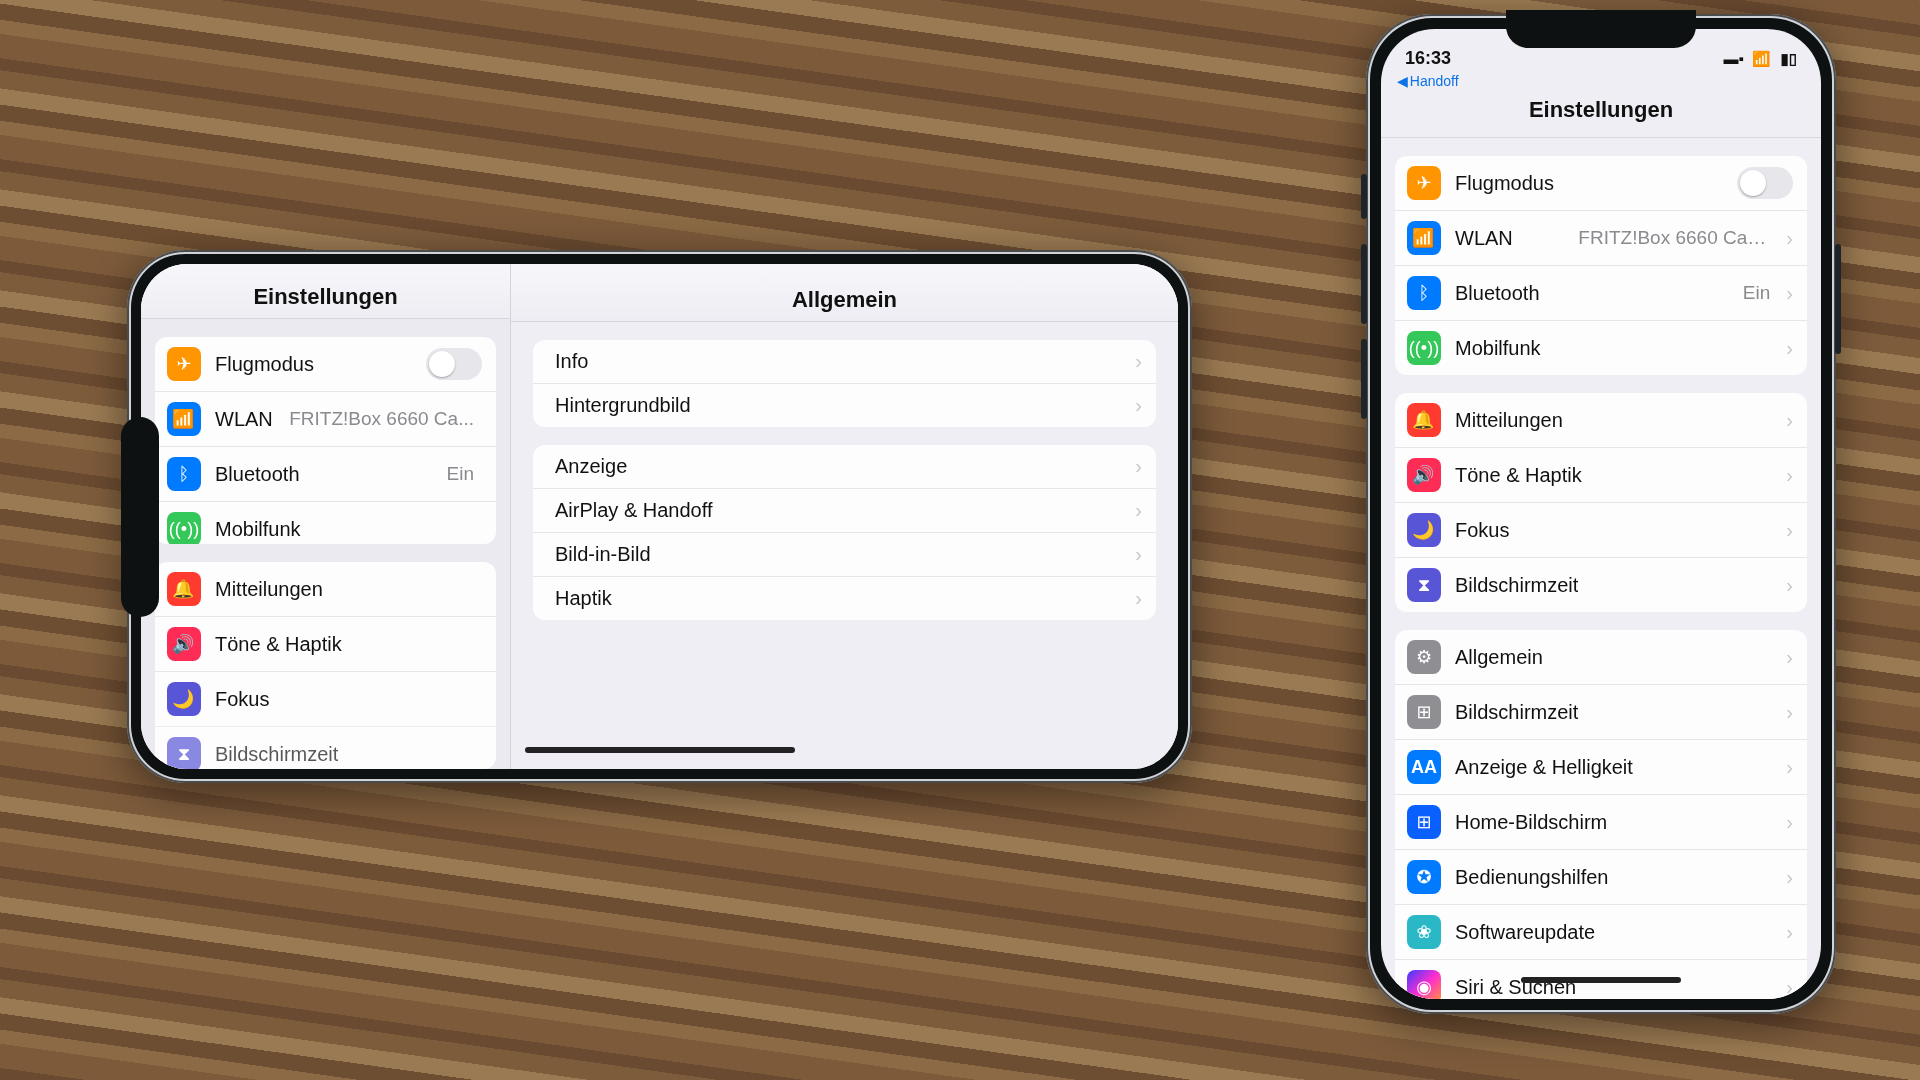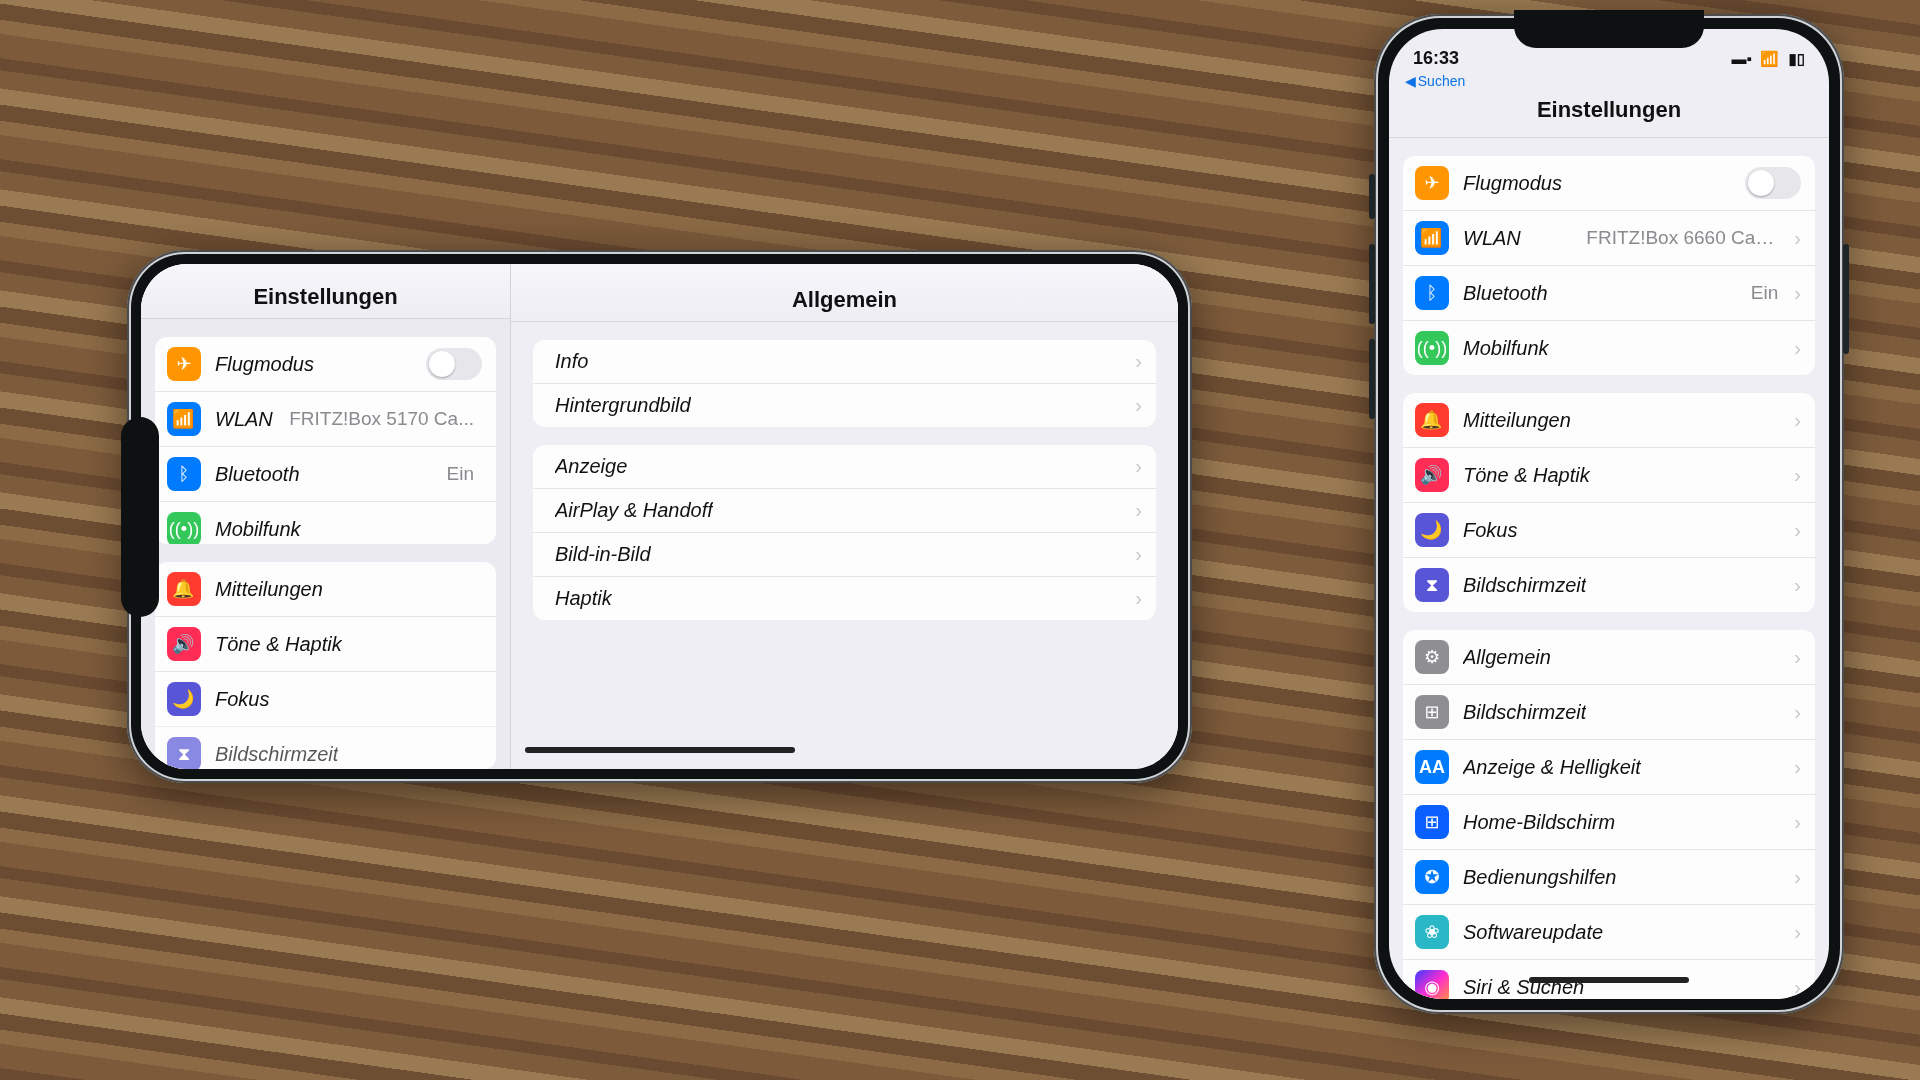--- a/index.html
+++ b/index.html
@@ -76,21 +76,21 @@
   .row {
     display:flex; align-items:center;
     padding: 10px 14px 10px 12px;
     font-size: 20px;
     color:#111;
     border-top: 1px solid #e5e5ea;
     position: relative;
   }
   .row:first-child { border-top: none; }
   .row .icon { width: 34px; height: 34px; border-radius: 8px; margin-right: 14px; display:flex;align-items:center;justify-content:center; flex-shrink:0;}
-  .row .label { flex: 0 1 auto; white-space: nowrap; overflow:hidden; text-overflow:ellipsis;font-style:italic;}
+  .row .label { flex: 0 1 auto; white-space: nowrap; overflow:hidden; text-overflow:ellipsis;}
   .row .value { margin-left:auto; color:#8a8a8f; font-size:19px; padding-right:8px; white-space:nowrap; overflow:hidden; text-overflow:ellipsis;}
   .row .chev  { margin-left:auto; color:#c6c6cb; font-size:20px; padding-left:8px;}
   .row .value + .chev { margin-left:0; }
   .row.noicon { padding-left: 20px; }
   .row.noicon .chev { margin-left:auto; }
 
   .toggle {
     margin-left:auto;
     width: 56px; height: 32px;
     background:#e6e6eb;
@@ -100,21 +100,21 @@
   .toggle::after{
     content:""; position:absolute; left:3px; top:3px;
     width:26px;height:26px;background:#fff;border-radius:50%;
     box-shadow:0 1px 2px rgba(0,0,0,.3);
   }
 
   
   .land-right .row { padding-left: 22px; gap: 38px; }
 
   
-  .phone-port { right: 76px; top: 14px; width: 470px; height: 1000px; border-radius: 66px;}
+  .phone-port { right: 84px; top: 14px; width: 470px; height: 1000px; border-radius: 66px;}
   .phone-port .screen { border-radius: 54px; inset: 15px;}
   .phone-port .notch { left:50%; top:-4px; transform:translateX(-50%); width: 190px; height: 38px; border-radius: 0 0 22px 22px;}
   .phone-port .home-indicator { left:50%; bottom: 16px; transform:translateX(-50%); width: 160px; height: 6px; }
   .phone-port .side-btn.b1 { right:-5px; top:230px; width:6px; height:110px;}
   .phone-port .side-btn.b2 { left:-5px;  top:160px; width:6px; height:45px;}
   .phone-port .side-btn.b3 { left:-5px;  top:230px; width:6px; height:80px;}
   .phone-port .side-btn.b4 { left:-5px;  top:325px; width:6px; height:80px;}
 
   .statusbar {
     height: 42px;
@@ -157,21 +157,21 @@
                 <span class="glyph">✈</span>
               </div>
             <span class="label">Flugmodus</span>
             <div class="toggle"></div>
           </div>
           <div class="row">
             <div class="icon ic-blue">
                 <span class="glyph">📶</span>
               </div>
             <span class="label">WLAN</span>
-            <span class="value">FRITZ!Box 5170 Ca...</span>
+            <span class="value">FRITZ!Box 6660 Ca...</span>
           </div>
           <div class="row">
             <div class="icon ic-blue">
                 <span class="glyph">ᛒ</span>
               </div>
             <span class="label">Bluetooth</span>
             <span class="value">Ein</span>
           </div>
           <div class="row">
             <div class="icon ic-green">
@@ -259,21 +259,21 @@
     <div class="statusbar">
       <span>16:33</span>
       <span class="indicators">
         <span>▬▪</span>
         <span>📶</span>
         <span>▮▯</span>
       </span>
     </div>
     <div class="back-link">
       <span>◀</span>
-      <span>Suchen</span>
+      <span>Handoff</span>
     </div>
     <div class="port-title">Einstellungen</div>
 
     <div class="port-scroll">
 
       <div class="section">
         <div class="row">
           <div class="icon ic-orange">
               <span class="glyph">✈</span>
             </div>

